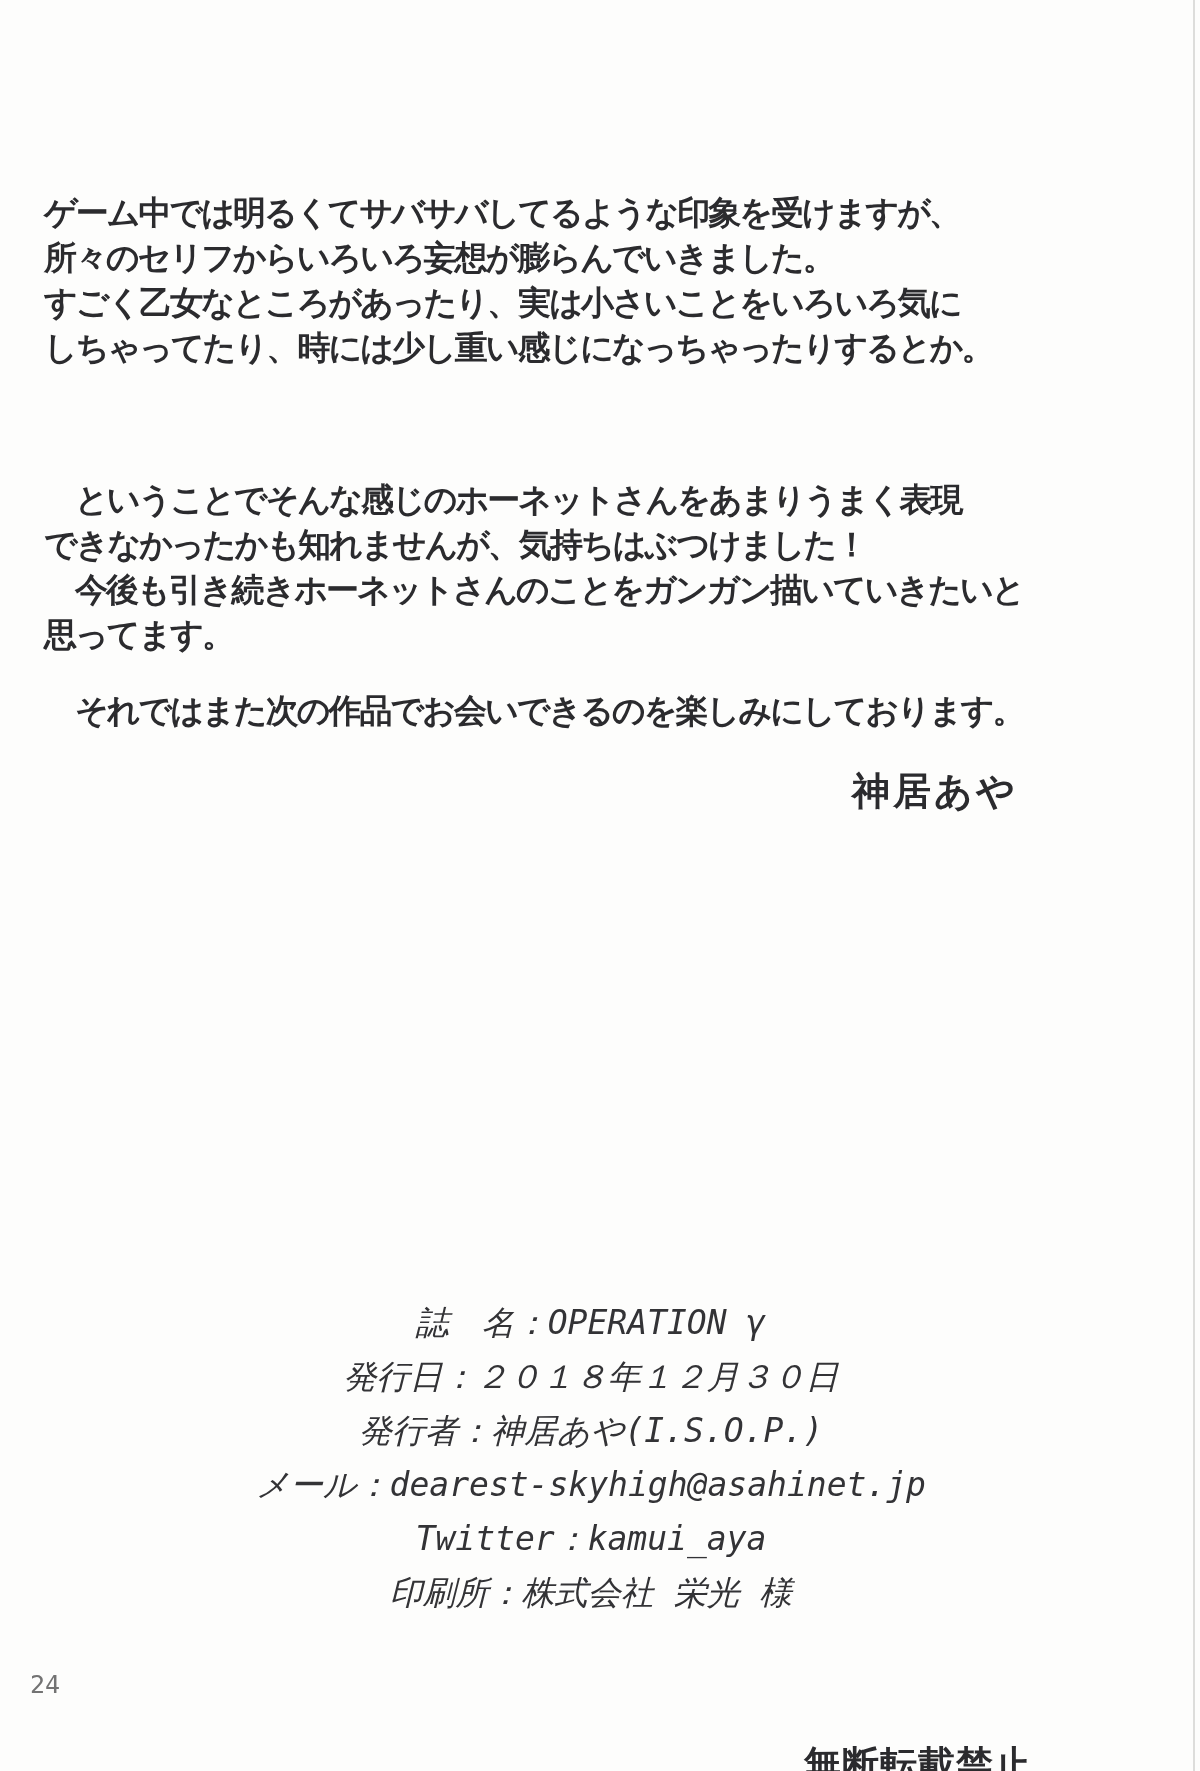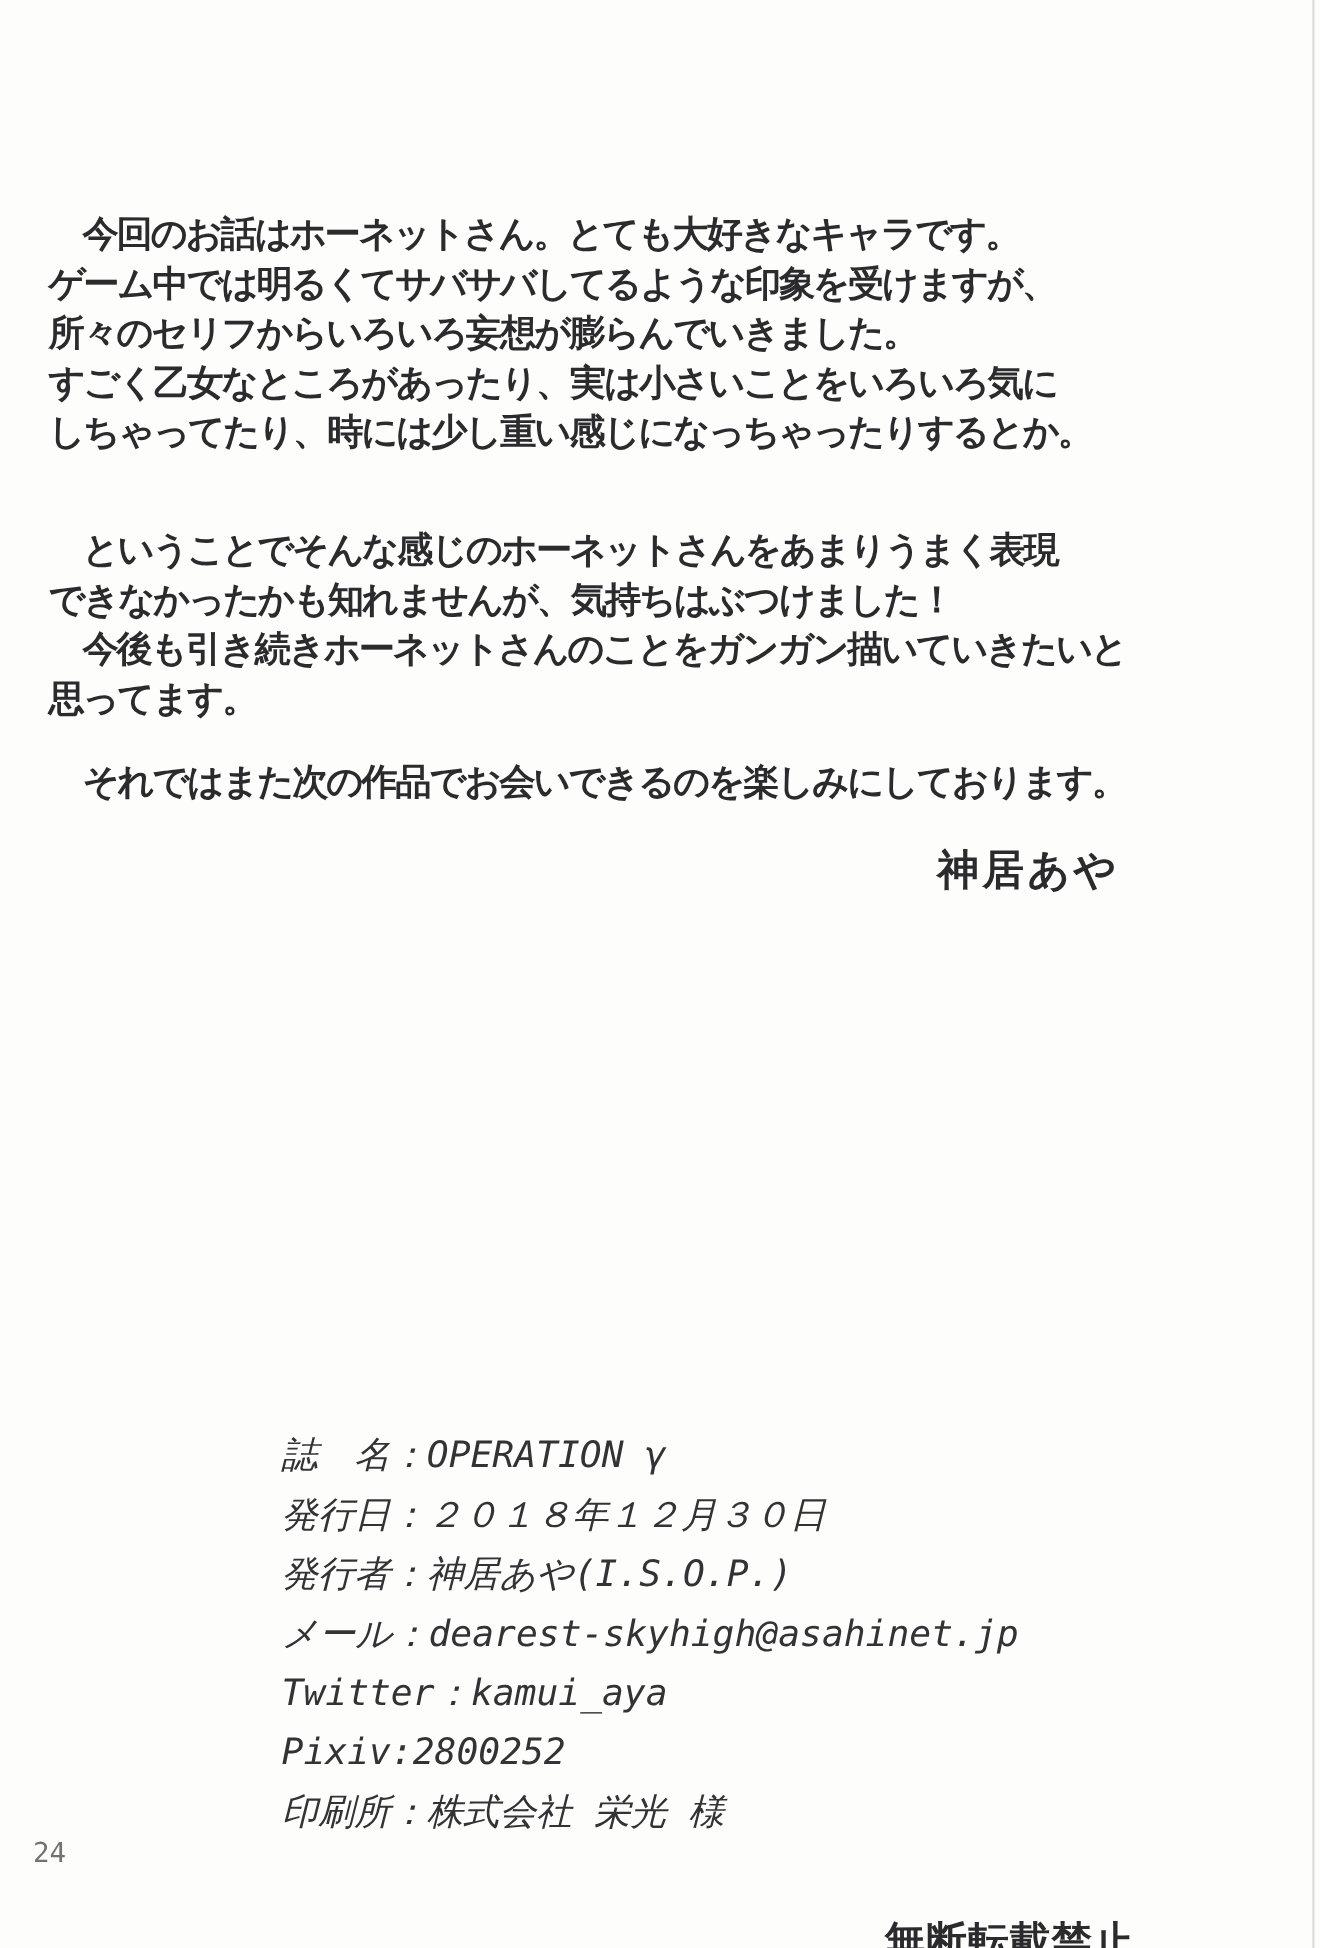--- a/index.html
+++ b/index.html
@@ -59,20 +59,21 @@
     top: 1296px;
     font-family: "DejaVu Sans Mono", "Liberation Mono", monospace;
     font-style: italic;
     font-weight: 500;
     font-size: 33px;
     color: #333336;
   }
   .colophon .row {
     line-height: 54px;
     white-space: pre;
+    text-align: center;
   }
   .page-number {
     position: absolute;
     left: 30px;
     top: 1670px;
     font-family: "DejaVu Sans Mono", "Liberation Mono", monospace;
     font-size: 25px;
     font-weight: 500;
     color: #737373;
   }
@@ -97,21 +98,20 @@
     background: #dddddb;
   }
 </style>
 </head>
 <body>
 
 <div class="page">
 
 
   <div class="para" id="p2">
-    <div class="bline">　今回のお話はホーネットさん。とても大好きなキャラです。</div>
     <div class="bline">ゲーム中では明るくてサバサバしてるような印象を受けますが、</div>
     <div class="bline">所々のセリフからいろいろ妄想が膨らんでいきました。</div>
     <div class="bline">すごく乙女なところがあったり、実は小さいことをいろいろ気に</div>
     <div class="bline">しちゃってたり、時には少し重い感じになっちゃったりするとか。</div>
   </div>
 
   <div class="para" id="p3">
     <div class="bline">　ということでそんな感じのホーネットさんをあまりうまく表現</div>
     <div class="bline">できなかったかも知れませんが、気持ちはぶつけました！</div>
     <div class="bline">　今後も引き続きホーネットさんのことをガンガン描いていきたいと</div>
@@ -124,21 +124,20 @@
 
   <div class="signature">神居あや</div>
 
 
   <div class="colophon">
     <div class="row"><span>誌　名</span><span>：</span><span>OPERATION γ</span></div>
     <div class="row"><span>発行日</span><span>：</span><span>２０１８年１２月３０日</span></div>
     <div class="row"><span>発行者</span><span>：</span><span>神居あや(I.S.O.P.)</span></div>
     <div class="row"><span>メール</span><span>：</span><span>dearest-skyhigh@asahinet.jp</span></div>
     <div class="row"><span>Twitter</span><span>：</span><span>kamui_aya</span></div>
-    <div class="row"><span>Pixiv</span><span>:</span><span>2800252</span></div>
     <div class="row"><span>印刷所</span><span>：</span><span>株式会社 栄光 様</span></div>
   </div>
 
   <div class="page-number">24</div>
   <div class="notice">無断転載禁止</div>
 
   <div class="scan-edge-right"></div>
 </div>
 
 </body></html>

